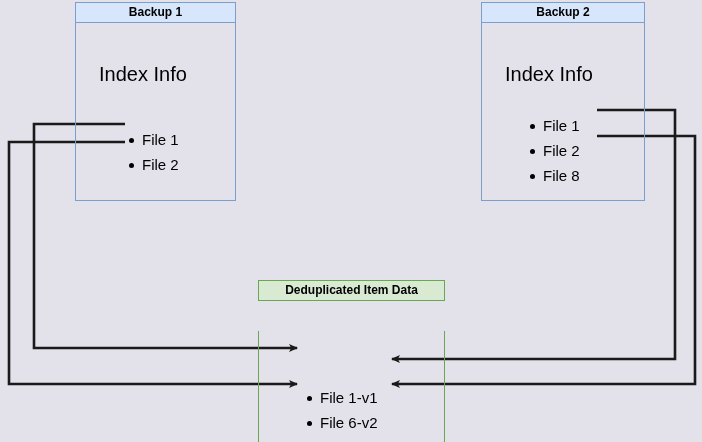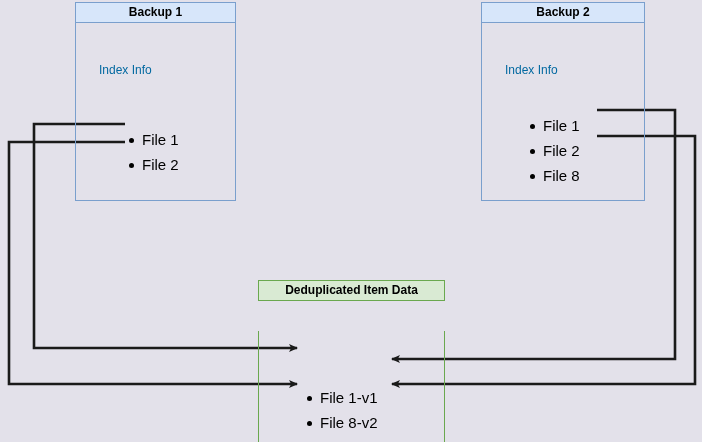--- a/index.html
+++ b/index.html
@@ -39,22 +39,22 @@
     font-size: 12px;
     font-weight: bold;
     color: #000000;
   }
   .node-body {
     box-sizing: border-box;
     position: relative;
   }
   .body-title {
     position: absolute;
-    font-size: 12px;
-    color: #0369a1;
+    font-size: 20px;
+    color: #000000;
     white-space: nowrap;
     text-align: center;
   }
   .file-list {
     position: absolute;
     margin: 0;
     padding: 0;
     list-style: none;
   }
   .file-list li {
@@ -181,19 +181,19 @@
         <li>File 8</li>
       </ul>
     </div>
   </div>
 
   <div class="node" id="dedup">
     <div class="node-header">Deduplicated Item Data</div>
     <div class="node-body">
       <ul class="file-list">
         <li>File 1-v1</li>
-        <li>File 8-v2</li>
+        <li>File 6-v2</li>
         <li>File 3-v1</li>
       </ul>
     </div>
   </div>
 
 </div>
 
 </body></html>

